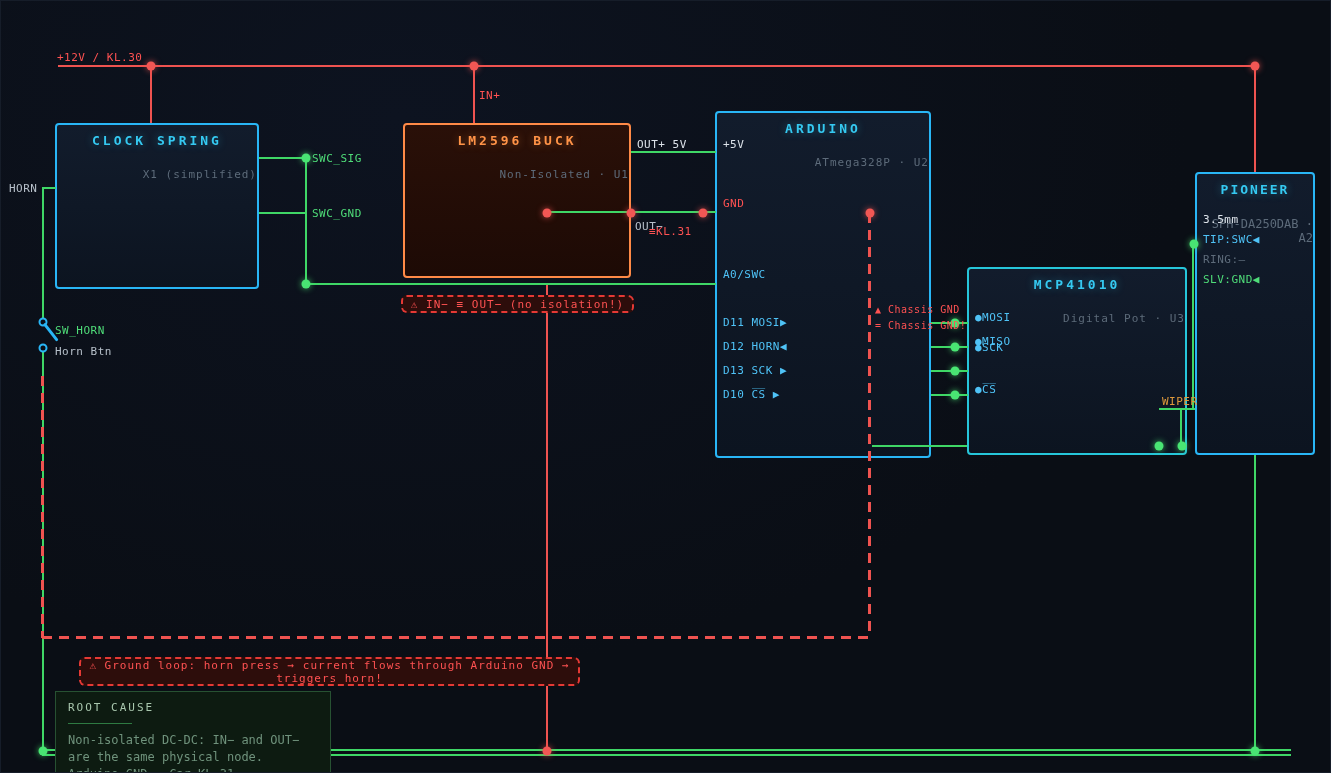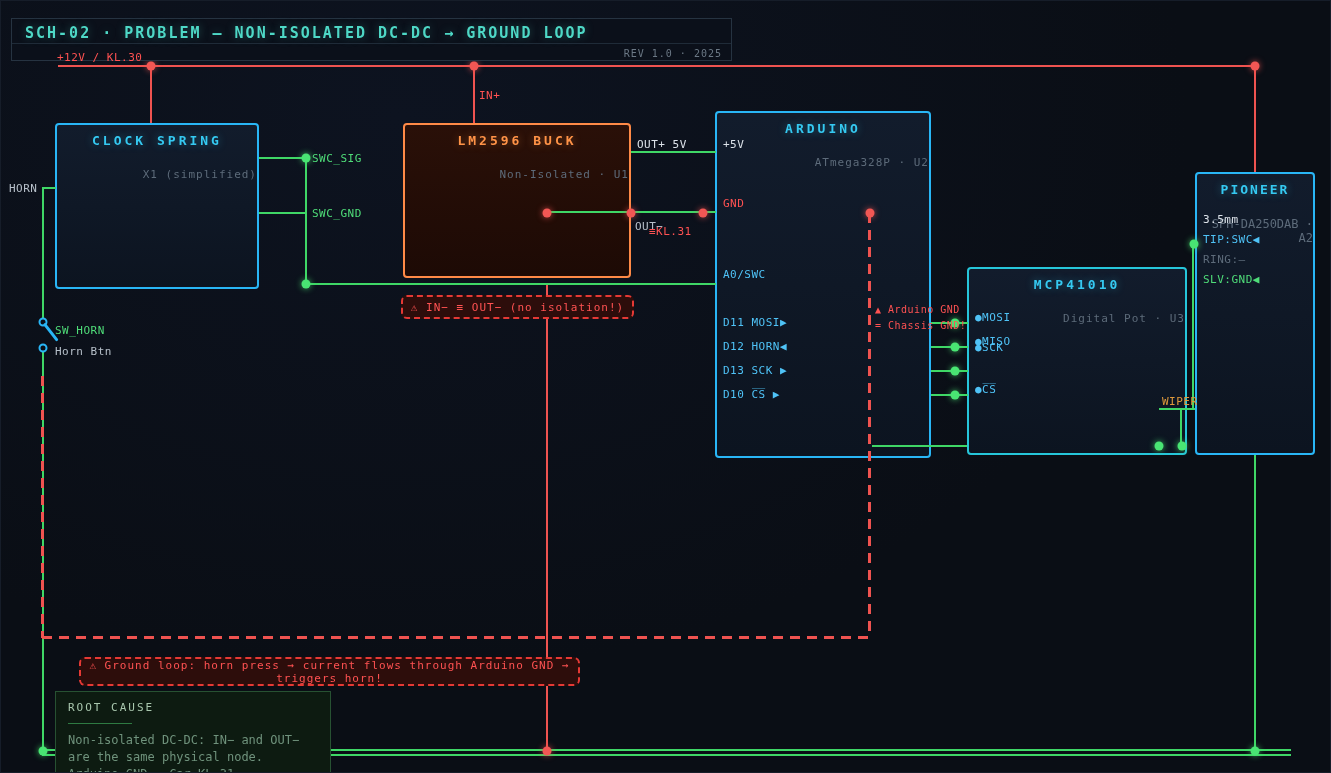--- a/index.html
+++ b/index.html
@@ -63,25 +63,20 @@
   .sw-node{position:absolute;width:9px;height:9px;border:2px solid #29b6f6;
     border-radius:50%;background:#0a0e15;z-index:5;transform:translate(-50%,-50%)}
   .sw-lever{position:absolute;width:22px;height:3px;background:#29b6f6;z-index:5;
     transform-origin:0 50%;transform:rotate(52deg);border-radius:2px}
 </style>
 </head>
 <body>
 
 <div id="canvas">
 
-  <div class="hdr">
-    <div class="hdr-title">SCH-02 · PROBLEM — NON-ISOLATED DC-DC → GROUND LOOP</div>
-    <div class="hdr-div"></div>
-    <div class="hdr-rev">REV 1.0 · 2025</div>
-  </div>
 
   <div class="w h red" style="left:57px;top:64px;width:1198px"></div>
   <div class="w v red" style="left:149px;top:64px;height:58px"></div>
   <div class="w v red" style="left:472px;top:64px;height:58px"></div>
   <div class="w v red" style="left:1253px;top:64px;height:107px"></div>
   <div class="w v red z2" style="left:545px;top:284px;height:466px"></div>
 
   <div class="w h green" style="left:258px;top:156px;width:47px"></div>
   <div class="w h green" style="left:258px;top:211px;width:47px"></div>
   <div class="w v green" style="left:304px;top:156px;height:128px"></div>
@@ -121,21 +116,21 @@
   </div>
   <div class="box teal" style="left:966px;top:266px;width:220px;height:188px">
     <div class="b-title">MCP41010</div>
     <div class="b-sub">Digital Pot · U3</div>
   </div>
   <div class="box" style="left:1194px;top:171px;width:120px;height:283px">
     <div class="b-title" style="letter-spacing:2px">PIONEER</div>
     <div class="b-sub sm">SPH-DA250DAB · A2</div>
   </div>
 
-  <div class="warn" style="left:400px;top:294px;width:233px;height:24px">
+  <div class="warn" style="left:400px;top:294px;width:233px;height:18px">
     <span>⚠ IN− ≡ OUT− (no isolation!)</span>
   </div>
   <div class="warn" style="left:78px;top:656px;width:501px;height:29px">
     <span>⚠ Ground loop: horn press → current flows through Arduino GND → triggers horn!</span>
   </div>
 
   <div class="note">
     <div class="note-title">ROOT CAUSE</div>
     <div class="note-rule"></div>
     <div class="note-line">Non-isolated DC-DC: IN− and OUT−</div>
@@ -177,21 +172,21 @@
   <div class="lbl c-white" style="left:636px;top:137px">OUT+ 5V</div>
   <div class="lbl c-lgray" style="left:634px;top:219px">OUT−</div>
   <div class="lbl c-red" style="left:648px;top:224px">≡KL.31</div>
   <div class="lbl c-white" style="left:722px;top:137px">+5V</div>
   <div class="lbl c-red" style="left:722px;top:196px">GND</div>
   <div class="lbl c-blue" style="left:722px;top:267px">A0/SWC</div>
   <div class="lbl c-blue" style="left:722px;top:315px">D11 MOSI▶</div>
   <div class="lbl c-blue" style="left:722px;top:339px">D12 HORN◀</div>
   <div class="lbl c-blue" style="left:722px;top:363px">D13 SCK ▶</div>
   <div class="lbl c-blue" style="left:722px;top:387px">D10 C̅S̅ ▶</div>
-  <div class="lbl c-red sm10" style="left:874px;top:303px">▲ Arduino GND</div>
+  <div class="lbl c-red sm10" style="left:874px;top:303px">▲ Chassis GND</div>
   <div class="lbl c-red sm10" style="left:874px;top:319px">= Chassis GND!</div>
   <div class="lbl c-blue" style="left:974px;top:310px">●MOSI</div>
   <div class="lbl c-blue" style="left:974px;top:334px">●MISO</div>
   <div class="lbl c-blue" style="left:974px;top:340px">●SCK</div>
   <div class="lbl c-blue" style="left:974px;top:382px">●C̅S̅</div>
   <div class="lbl c-orange" style="left:1161px;top:394px">WIPER</div>
   <div class="lbl c-white" style="left:1202px;top:212px">3.5mm</div>
   <div class="lbl c-blue" style="left:1202px;top:232px">TIP:SWC◀</div>
   <div class="lbl c-gray" style="left:1202px;top:252px">RING:—</div>
   <div class="lbl c-green" style="left:1202px;top:272px">SLV:GND◀</div>

